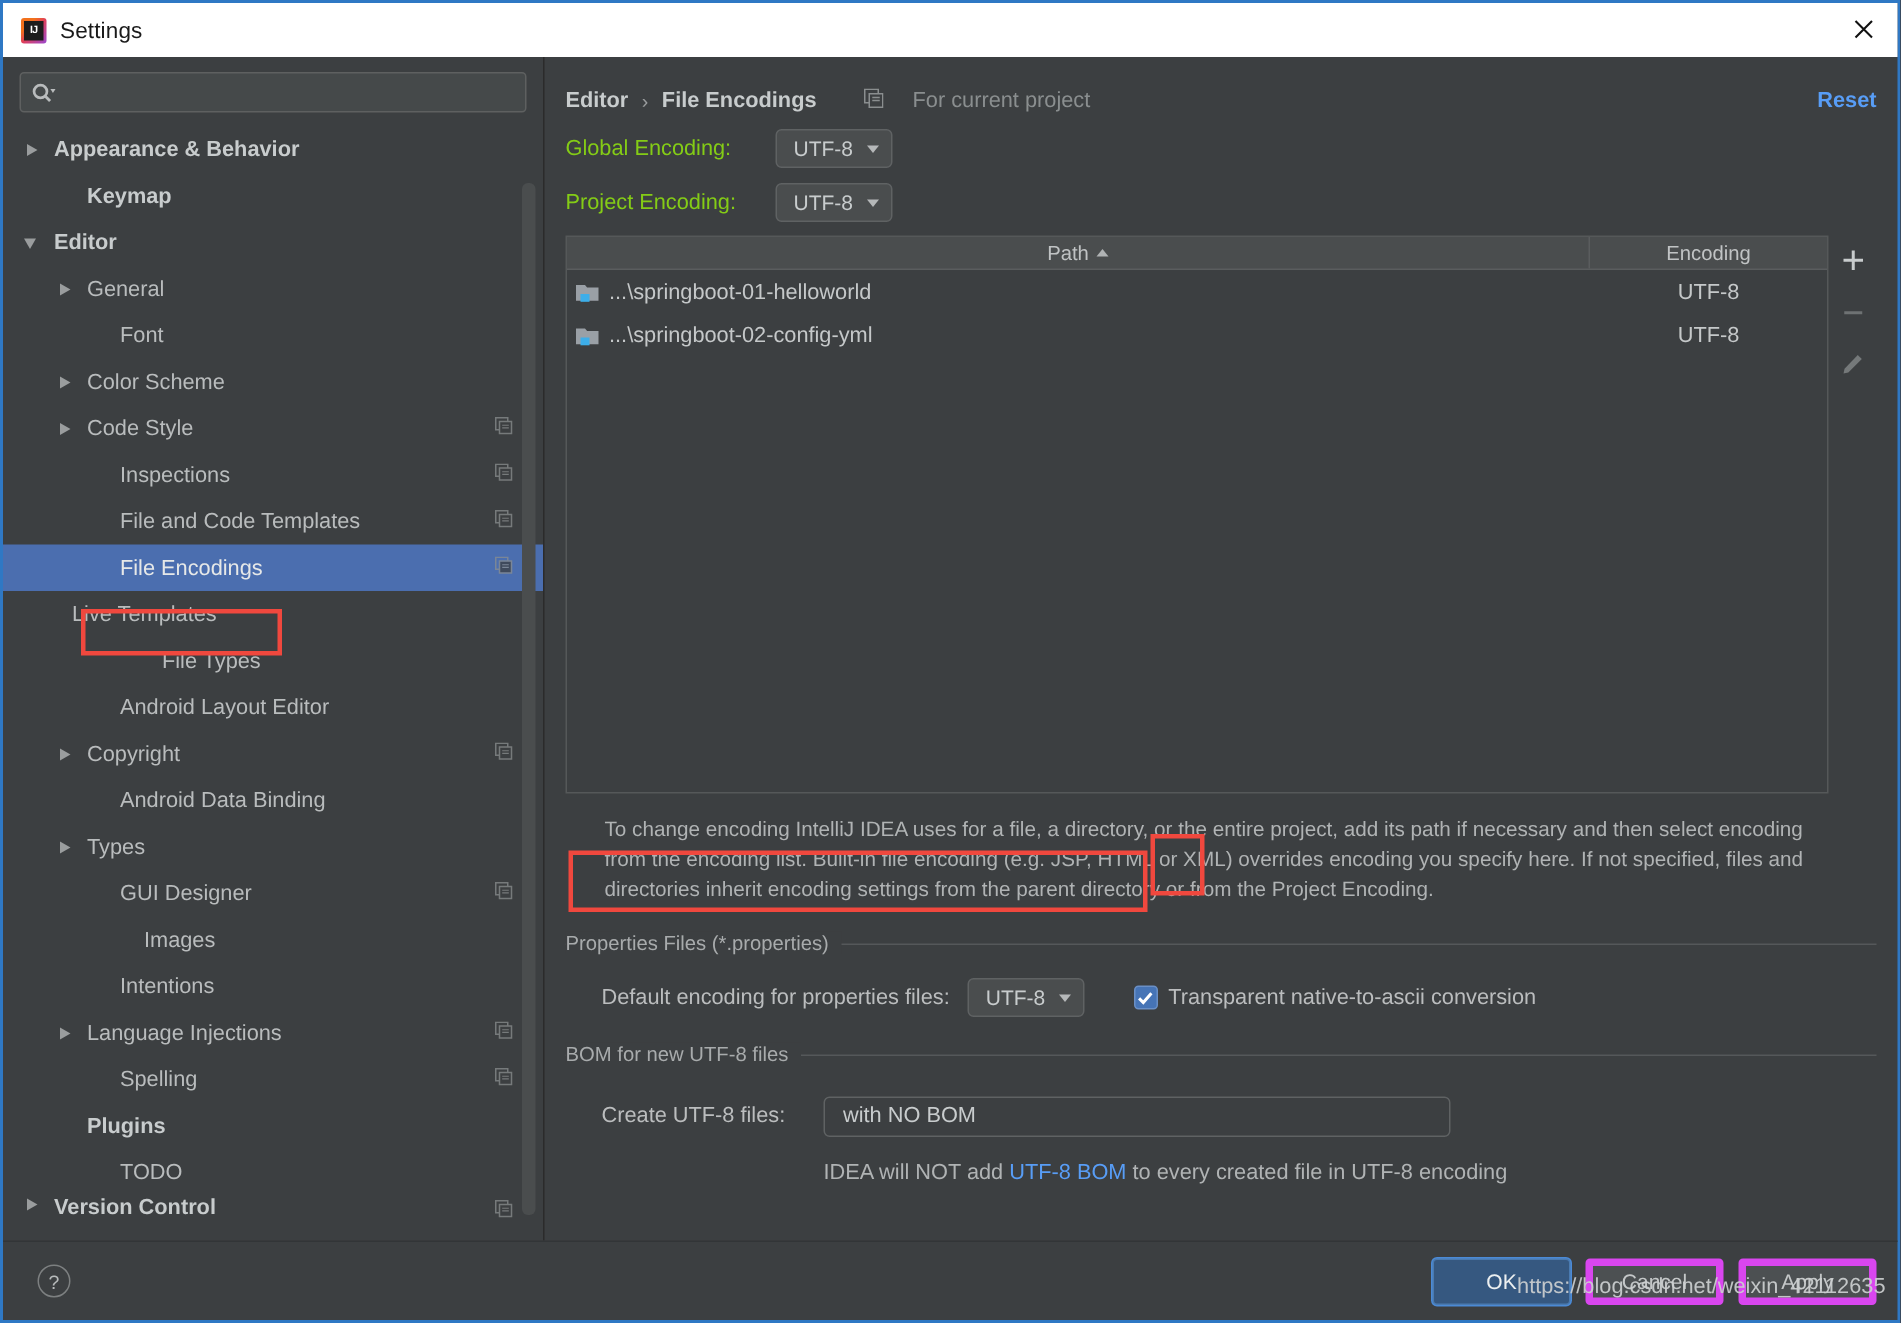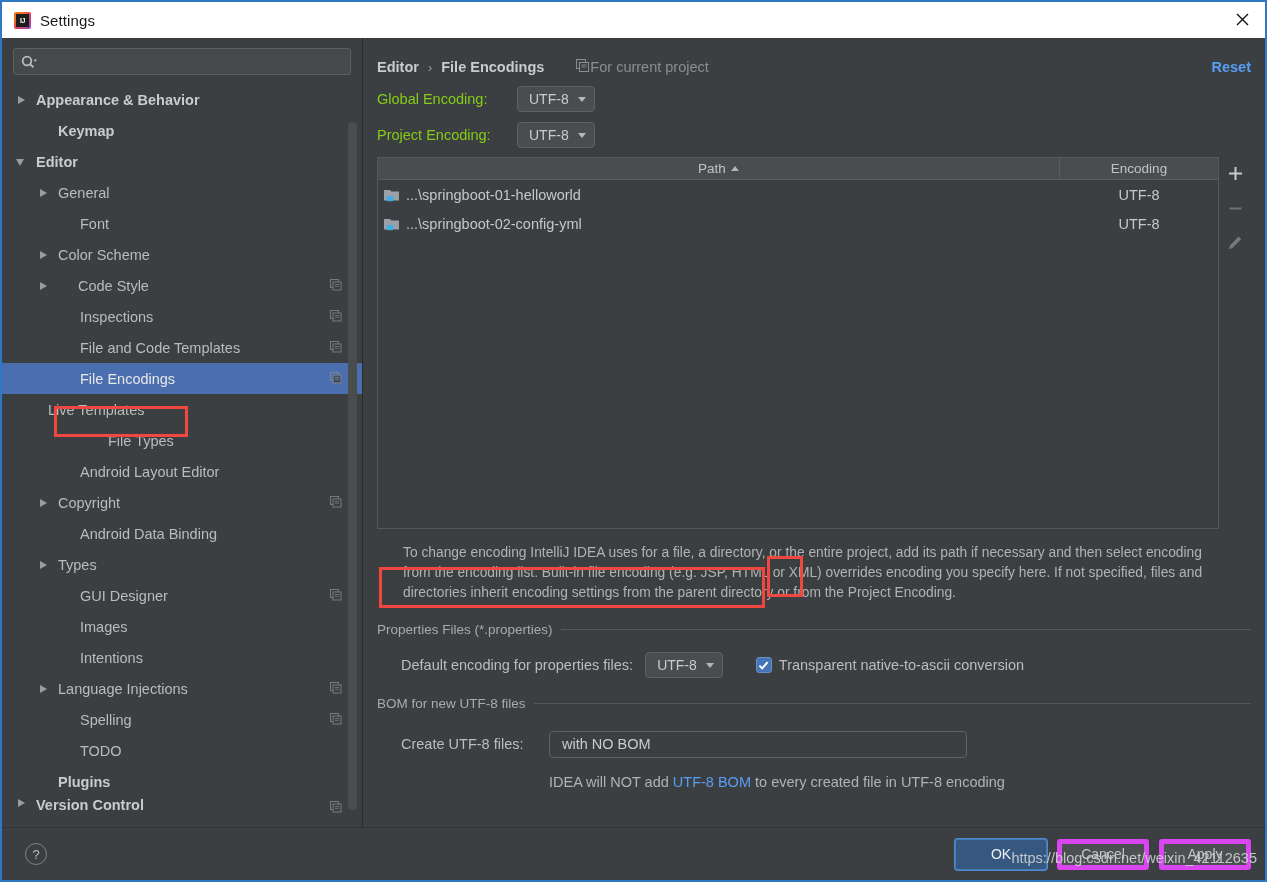--- a/index.html
+++ b/index.html
@@ -183,21 +183,21 @@
     height: 34px;
     margin-top: 12px;
     position: relative;
   }
   .bc-part { font-size: 14.5px; color: #c8cccd; font-weight: bold; }
   .bc-sep { color: #9a9d9e; margin: 0 9px; font-size: 13px; }
   .for-project {
     margin-left: 32px;
     display: flex;
     align-items: center;
-    gap: 1px;
+    gap: 19px;
     color: #8a8e8f;
     font-size: 14.5px;
   }
   .reset-link {
     position: absolute;
     right: 0;
     color: #589df6;
     font-size: 14.5px;
     font-weight: bold;
   }
@@ -459,21 +459,21 @@
             <span class="tree-label" style="margin-left: 8px;">General</span>
           </div>
           <div class="tree-item" style="padding-left: 58px;">
             <span class="arrow "></span>
             <span class="tree-label" style="margin-left: 8px;">Font</span>
           </div>
           <div class="tree-item" style="padding-left: 36px;">
             <span class="arrow right"></span>
             <span class="tree-label" style="margin-left: 8px;">Color Scheme</span>
           </div>
-          <div class="tree-item" style="padding-left: 36px; gap: 20px;">
+          <div class="tree-item" style="padding-left: 36px;">
             <span class="arrow right"></span>
             <span class="tree-label" style="margin-left: 8px;">Code Style</span>
             <span class="copy-badge"><svg width="12" height="12" viewBox="0 0 12 12">
                 <rect x="0.5" y="0.5" width="8" height="8" stroke="#8a8e8f" fill="none"></rect>
                 <rect x="3" y="3" width="8" height="8" stroke="#8a8e8f" fill="#3c3f41"></rect>
                 <path d="M4.8 5.5 H9.2 M4.8 7.3 H9.2" stroke="#8a8e8f" stroke-width="0.8"></path>
               </svg></span>
           </div>
           <div class="tree-item" style="padding-left: 58px;">
             <span class="arrow "></span>
@@ -533,21 +533,21 @@
           </div>
           <div class="tree-item" style="padding-left: 58px;">
             <span class="arrow "></span>
             <span class="tree-label" style="margin-left: 8px;">GUI Designer</span>
             <span class="copy-badge"><svg width="12" height="12" viewBox="0 0 12 12">
                 <rect x="0.5" y="0.5" width="8" height="8" stroke="#8a8e8f" fill="none"></rect>
                 <rect x="3" y="3" width="8" height="8" stroke="#8a8e8f" fill="#3c3f41"></rect>
                 <path d="M4.8 5.5 H9.2 M4.8 7.3 H9.2" stroke="#8a8e8f" stroke-width="0.8"></path>
               </svg></span>
           </div>
-          <div class="tree-item" style="padding-left: 58px;">
+          <div class="tree-item" style="padding-left: 74px;">
             <span class="arrow "></span>
             <span class="tree-label" style="margin-left: 8px;">Images</span>
           </div>
           <div class="tree-item" style="padding-left: 58px;">
             <span class="arrow "></span>
             <span class="tree-label" style="margin-left: 8px;">Intentions</span>
           </div>
           <div class="tree-item" style="padding-left: 36px;">
             <span class="arrow right"></span>
             <span class="tree-label" style="margin-left: 8px;">Language Injections</span>
@@ -559,27 +559,27 @@
           </div>
           <div class="tree-item" style="padding-left: 58px;">
             <span class="arrow "></span>
             <span class="tree-label" style="margin-left: 8px;">Spelling</span>
             <span class="copy-badge"><svg width="12" height="12" viewBox="0 0 12 12">
                 <rect x="0.5" y="0.5" width="8" height="8" stroke="#8a8e8f" fill="none"></rect>
                 <rect x="3" y="3" width="8" height="8" stroke="#8a8e8f" fill="#3c3f41"></rect>
                 <path d="M4.8 5.5 H9.2 M4.8 7.3 H9.2" stroke="#8a8e8f" stroke-width="0.8"></path>
               </svg></span>
           </div>
+          <div class="tree-item bold" style="padding-left: 36px;">
+            <span class="arrow "></span>
+            <span class="tree-label" style="margin-left: 8px;">Plugins</span>
+          </div>
           <div class="tree-item" style="padding-left: 58px;">
             <span class="arrow "></span>
             <span class="tree-label" style="margin-left: 8px;">TODO</span>
-          </div>
-          <div class="tree-item bold" style="padding-left: 36px;">
-            <span class="arrow "></span>
-            <span class="tree-label" style="margin-left: 8px;">Plugins</span>
           </div>
           <div class="tree-item bold clipped" style="padding-left: 14px;">
             <span class="arrow right"></span>
             <span class="tree-label" style="margin-left: 8px;">Version Control</span>
             <span class="copy-badge"><svg width="12" height="12" viewBox="0 0 12 12">
                 <rect x="0.5" y="0.5" width="8" height="8" stroke="#8a8e8f" fill="none"></rect>
                 <rect x="3" y="3" width="8" height="8" stroke="#8a8e8f" fill="#3c3f41"></rect>
                 <path d="M4.8 5.5 H9.2 M4.8 7.3 H9.2" stroke="#8a8e8f" stroke-width="0.8"></path>
               </svg></span>
           </div>

